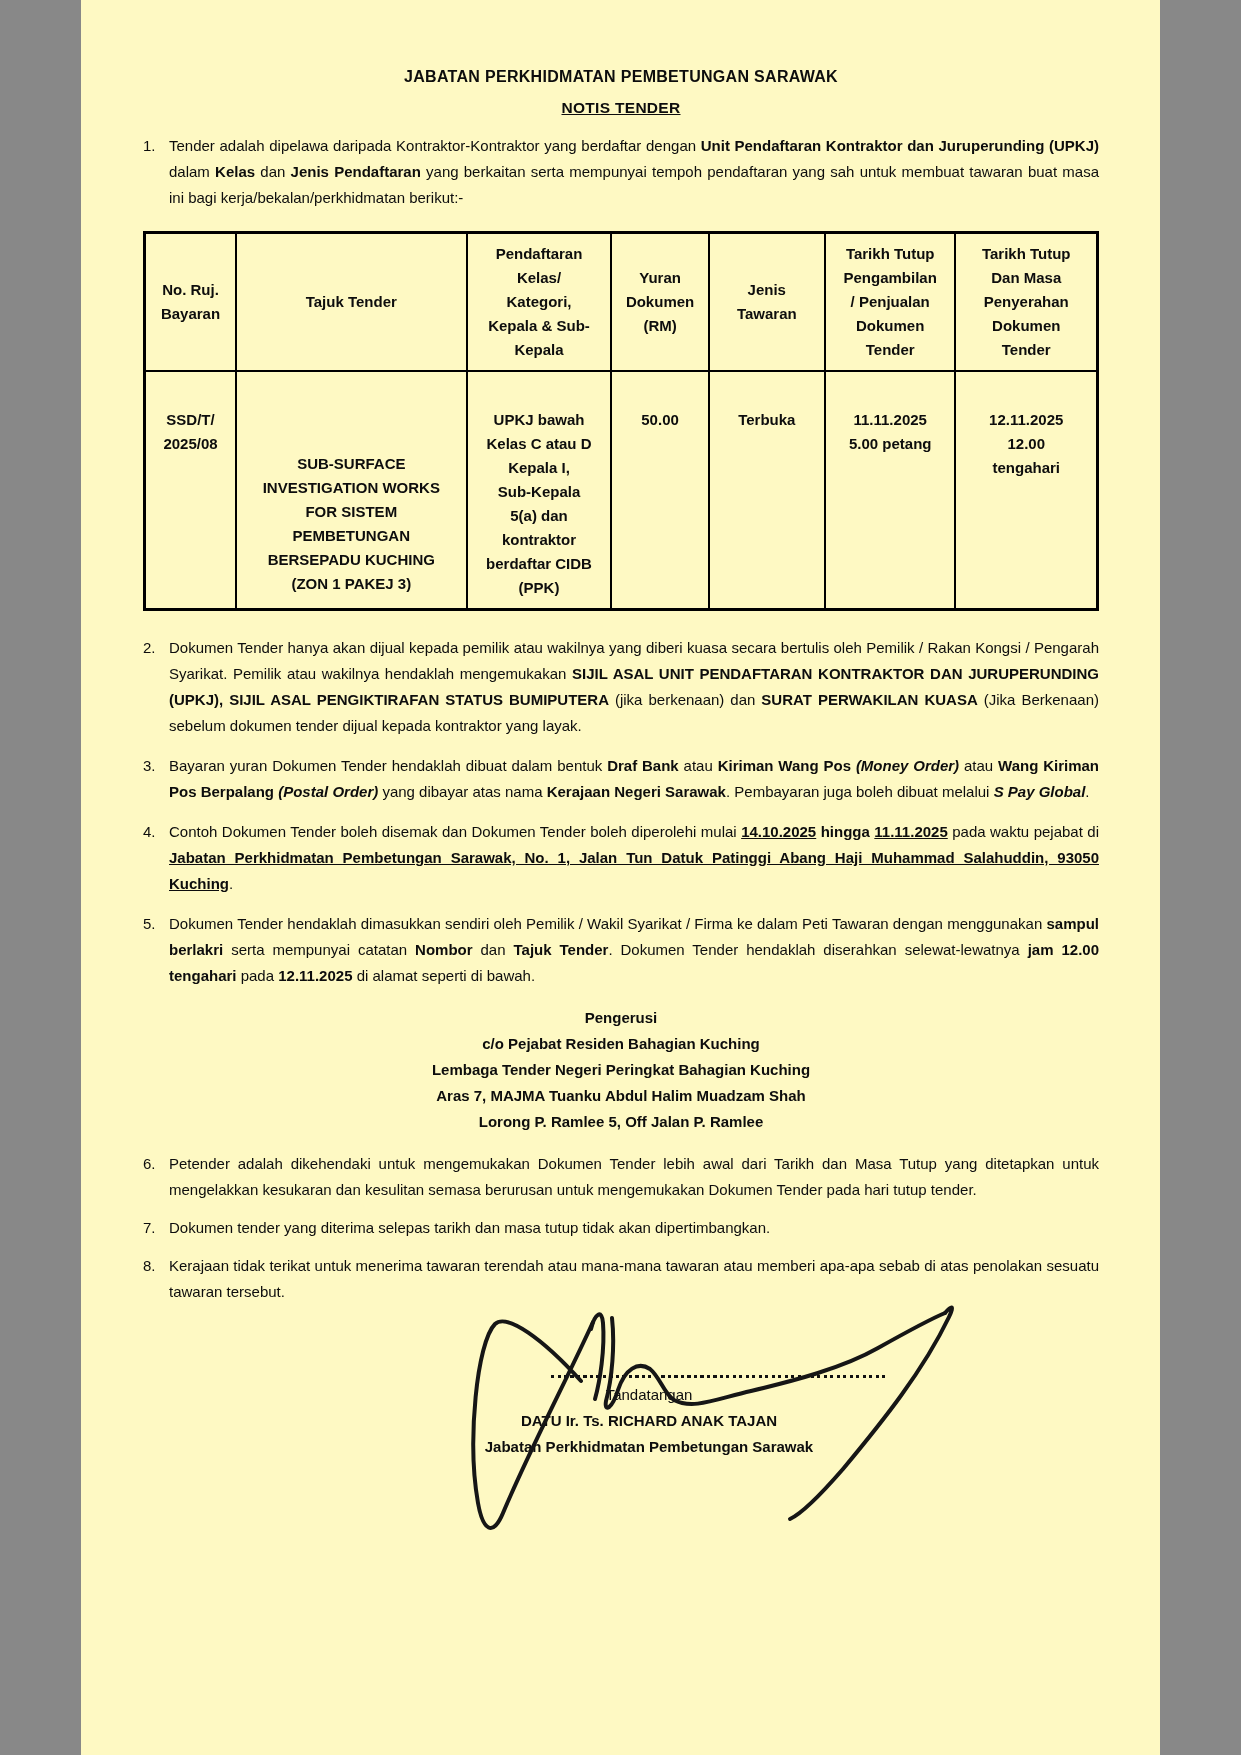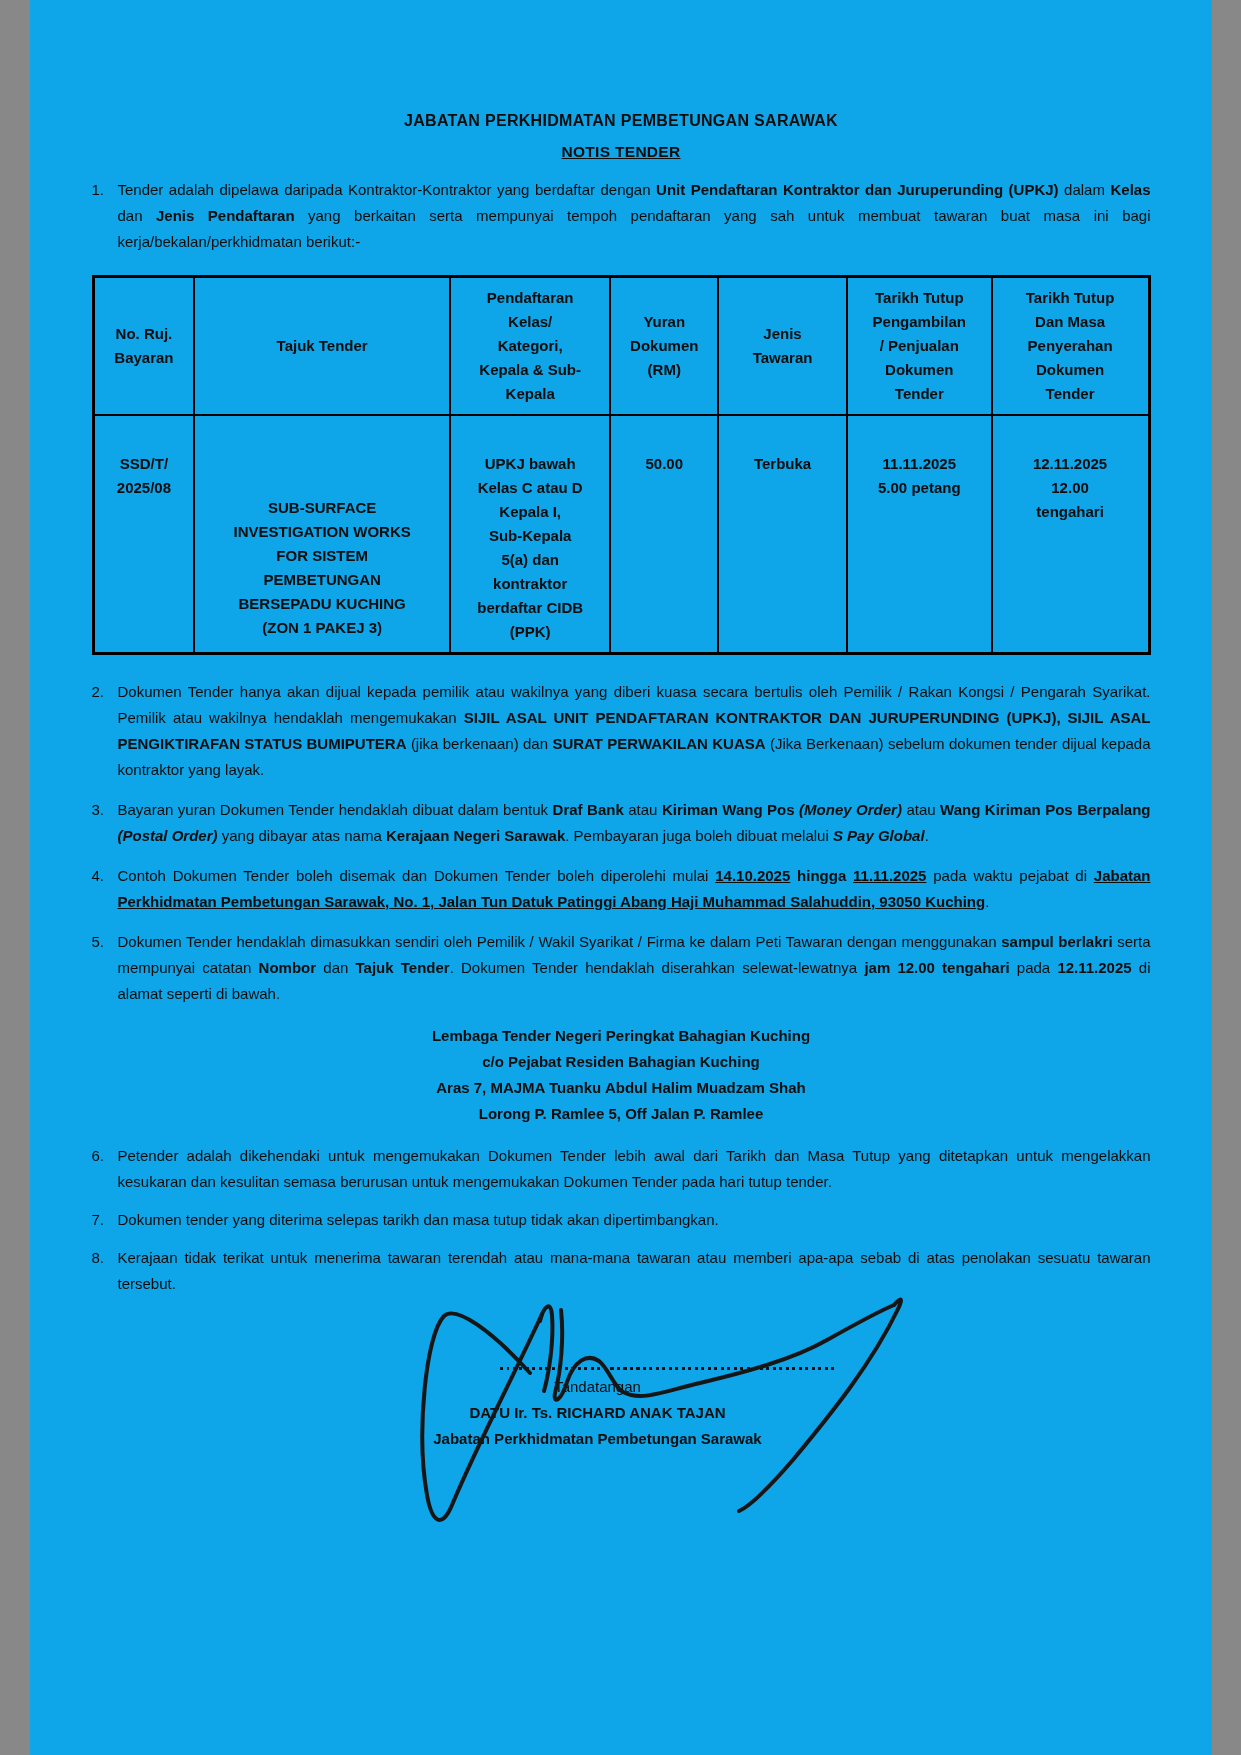--- a/index.html
+++ b/index.html
@@ -1,24 +1,24 @@
 <!DOCTYPE html>
 <html><head>
 <meta charset="utf-8">
 <style>
   html,body{margin:0;padding:0;background:#888;}
   .page{
     position:relative;
-    width:1182px;height:1755px;
-    background:#0ea5e9;
+    width:1079px;height:1755px;
+    background:#fef9c3;
     margin:0 auto;
     font-family:"Liberation Sans","DejaVu Sans",sans-serif;
     color:#0d0d0d;
     box-sizing:border-box;
-    padding:112px 61px 0 62px;
+    padding:68px 61px 0 62px;
     overflow:hidden;
   }
   .doc-title{
     text-align:center;font-weight:bold;font-size:16px;letter-spacing:.3px;
   }
   .doc-subtitle{
     text-align:center;font-weight:bold;font-size:15.5px;margin-top:13px;letter-spacing:.3px;text-decoration:underline;
   }
   .para{
     position:relative;padding-left:26px;
@@ -152,22 +152,23 @@
     <span class="num">4.</span>
     <div><span>Contoh Dokumen Tender boleh disemak dan Dokumen Tender boleh diperolehi mulai </span><span style="font-weight: bold; text-decoration: underline;">14.10.2025</span><span> </span><span style="font-weight: bold;">hingga</span><span> </span><span style="font-weight: bold; text-decoration: underline;">11.11.2025</span><span> pada waktu pejabat di </span><span style="font-weight: bold; text-decoration: underline;">Jabatan Perkhidmatan Pembetungan Sarawak, No. 1, Jalan Tun Datuk Patinggi Abang Haji Muhammad Salahuddin, 93050 Kuching</span><span>.</span></div>
   </div>
 
   <div class="para mt-std">
     <span class="num">5.</span>
     <div><span>Dokumen Tender hendaklah dimasukkan sendiri oleh Pemilik / Wakil Syarikat / Firma ke dalam Peti Tawaran dengan menggunakan </span><span style="font-weight: bold;">sampul berlakri</span><span> serta mempunyai catatan </span><span style="font-weight: bold;">Nombor</span><span> dan </span><span style="font-weight: bold;">Tajuk Tender</span><span>. Dokumen Tender hendaklah diserahkan selewat-lewatnya </span><span style="font-weight: bold;">jam 12.00 tengahari</span><span> pada </span><span style="font-weight: bold;">12.11.2025</span><span> di alamat seperti di bawah.</span></div>
   </div>
 
   <div class="address">
+    <div>Pengerusi</div>
+    <div>c/o Pejabat Residen Bahagian Kuching</div>
     <div>Lembaga Tender Negeri Peringkat Bahagian Kuching</div>
-    <div>c/o Pejabat Residen Bahagian Kuching</div>
     <div>Aras 7, MAJMA Tuanku Abdul Halim Muadzam Shah</div>
     <div>Lorong P. Ramlee 5, Off Jalan P. Ramlee</div>
   </div>
 
   <div class="para mt-p6">
     <span class="num">6.</span>
     <div><span>Petender adalah dikehendaki untuk mengemukakan Dokumen Tender lebih awal dari Tarikh dan Masa Tutup yang ditetapkan untuk mengelakkan kesukaran dan kesulitan semasa berurusan untuk mengemukakan Dokumen Tender pada hari tutup tender.</span></div>
   </div>
 
   <div class="para mt-sm">

